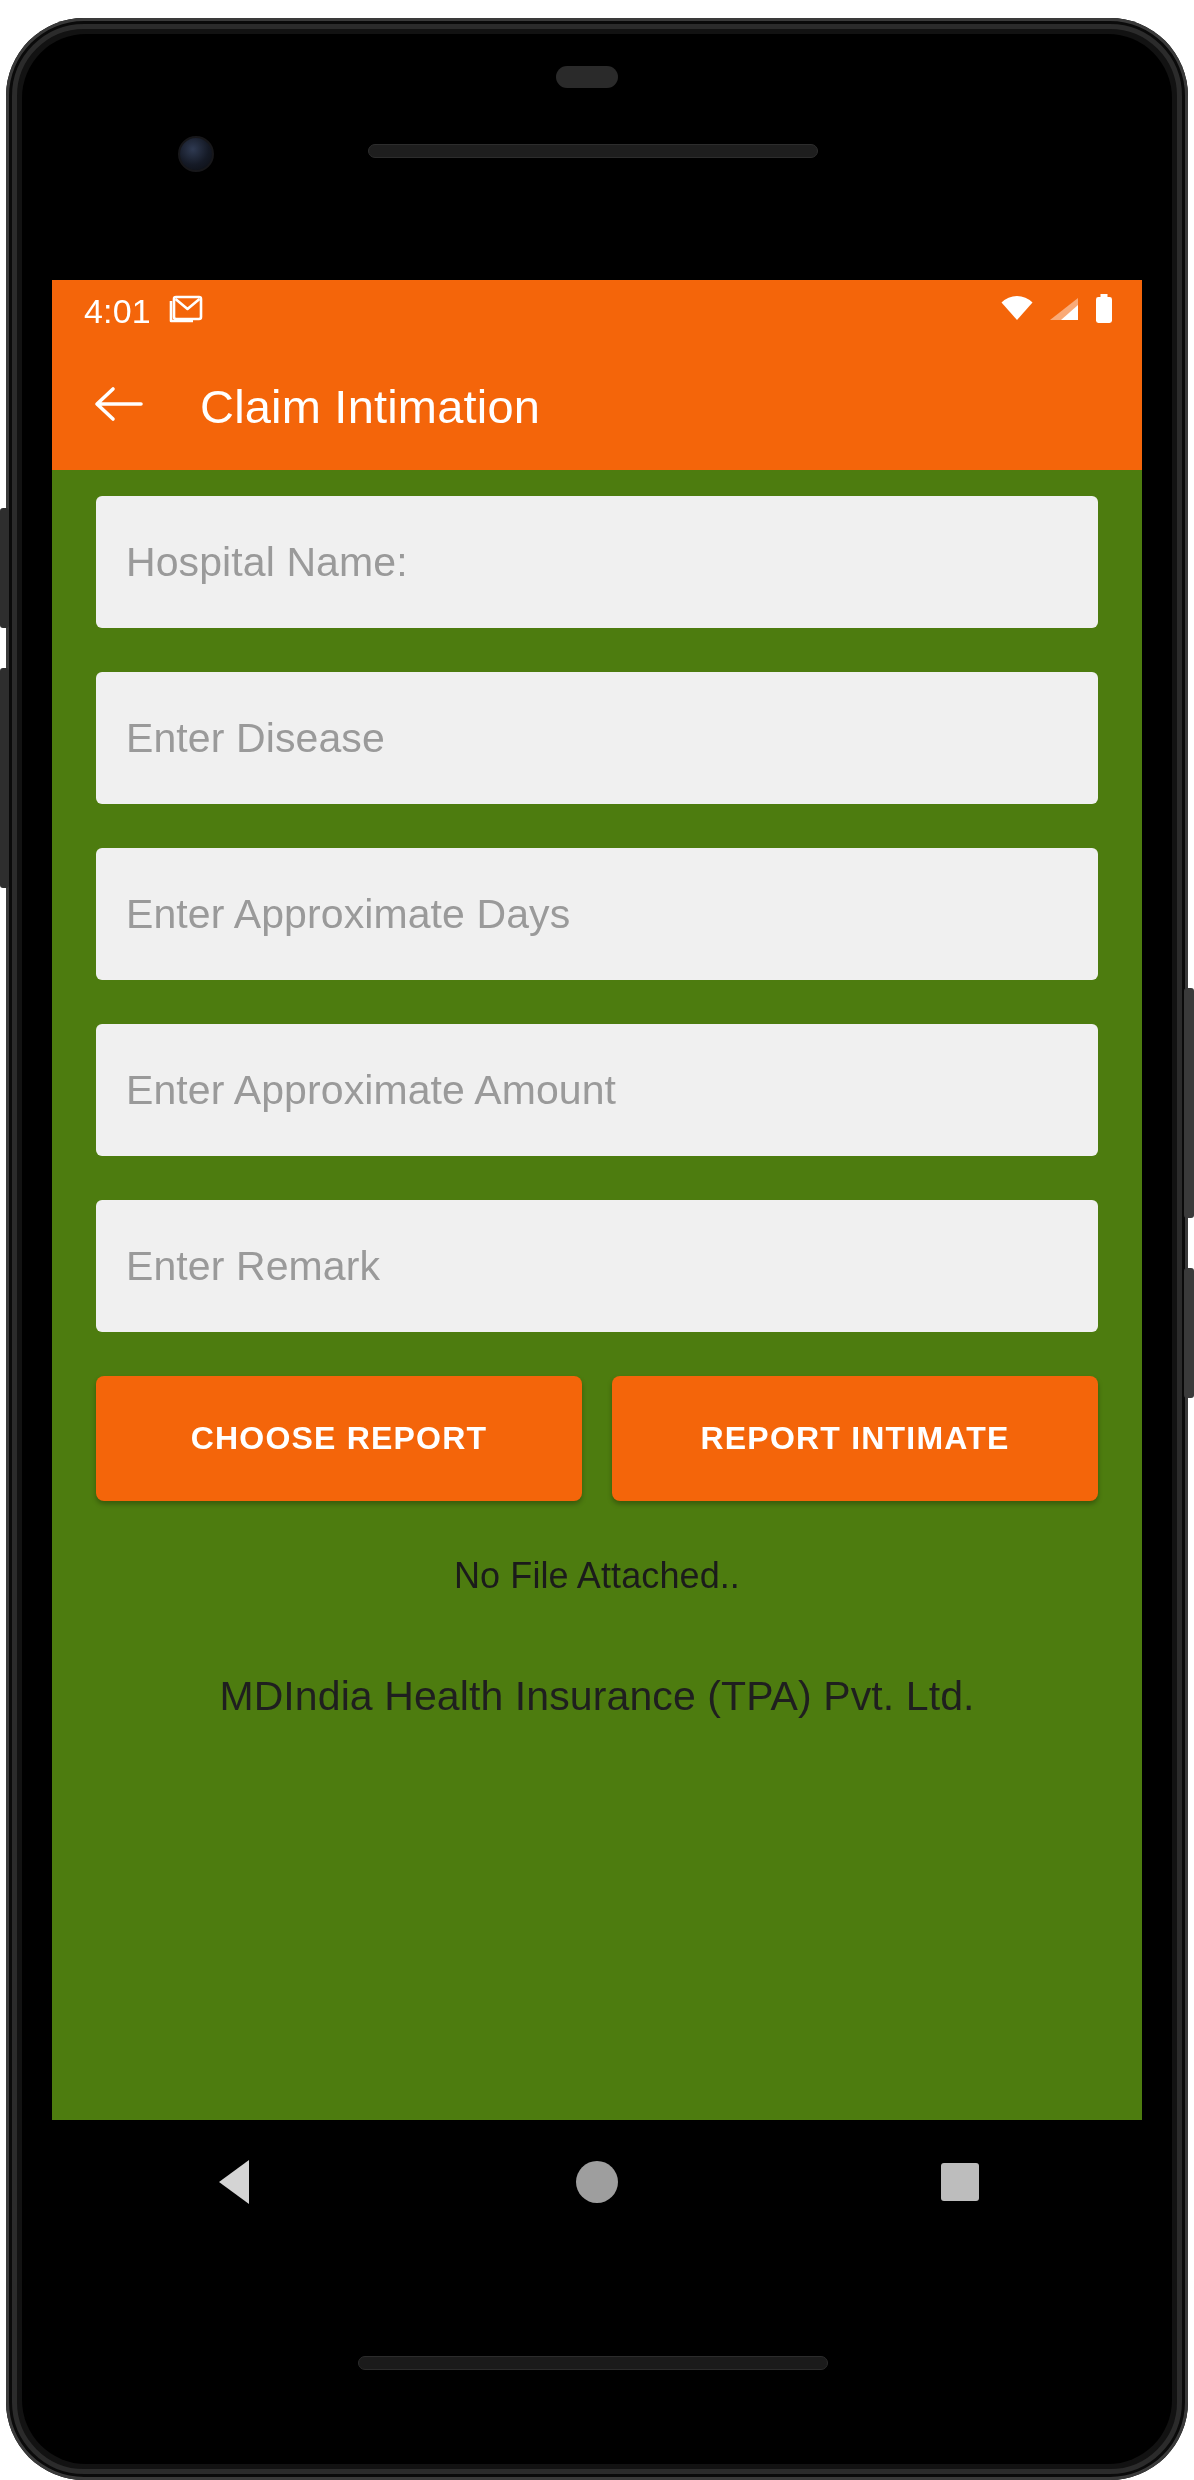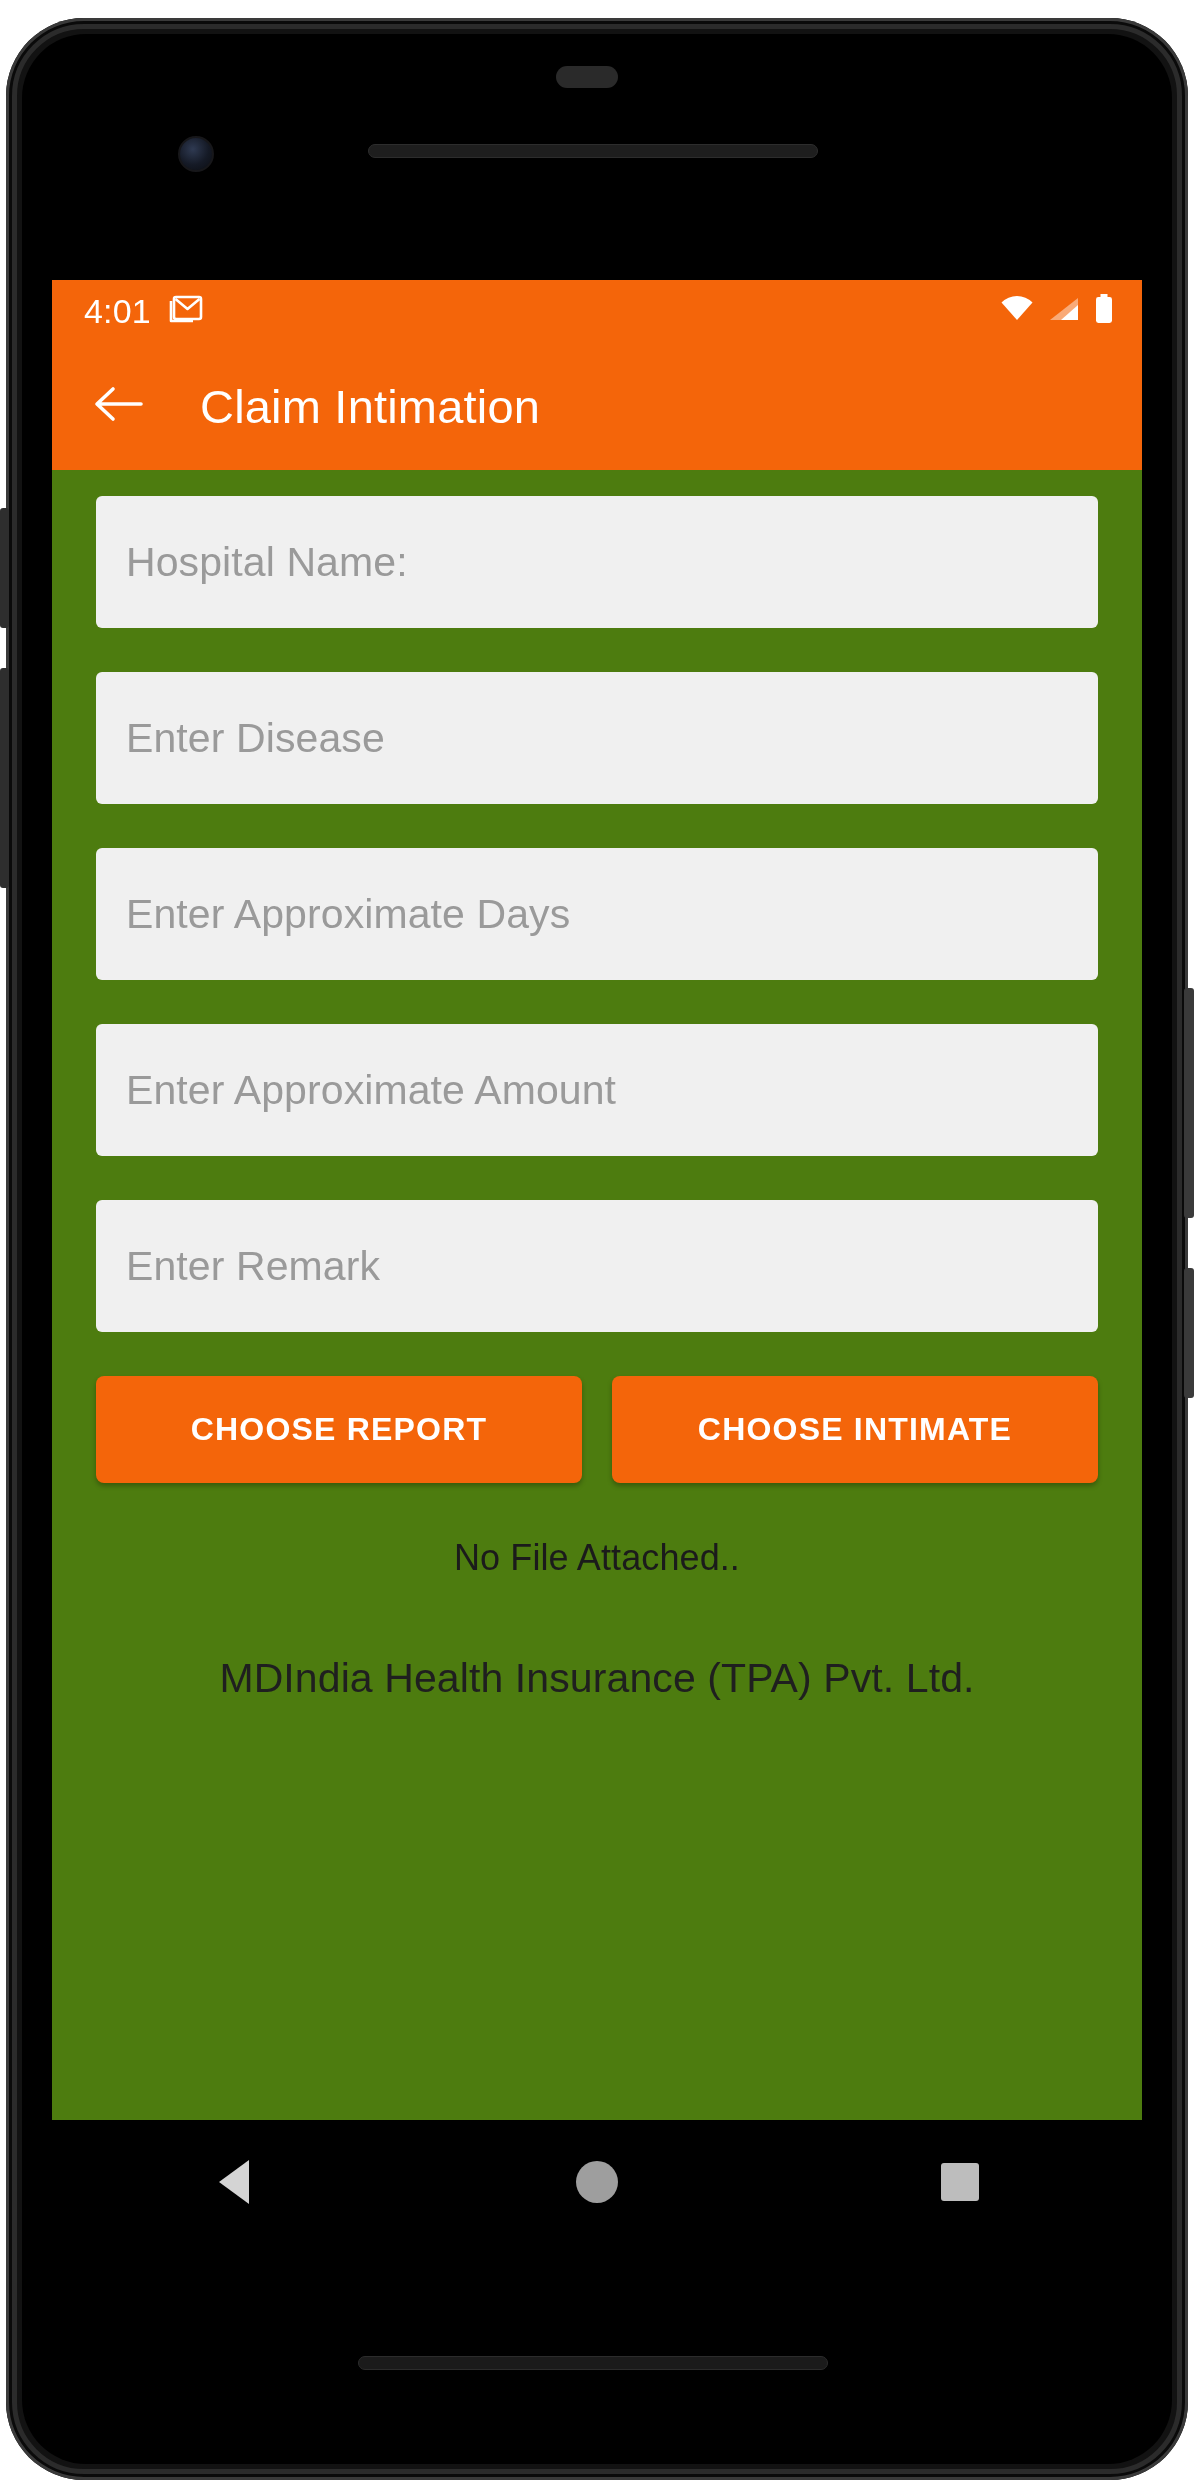--- a/index.html
+++ b/index.html
@@ -200,21 +200,21 @@
     white-space: nowrap;
   }
 
   .button-row {
     display: flex;
     gap: 30px;
     margin-top: 4px;
   }
   .action-button {
     flex: 1;
-    height: 107px;
+    height: 125px;
     background: #F4650A;
     border: none;
     border-radius: 8px;
     color: #ffffff;
     font-family: "Liberation Sans", sans-serif;
     font-size: 32px;
     font-weight: bold;
     letter-spacing: 1.2px;
     cursor: pointer;
     box-shadow: 0 3px 5px rgba(0,0,0,0.28);
@@ -359,21 +359,21 @@
       <div class="field">
         <span class="field-placeholder">Enter Approximate Amount</span>
       </div>
 
       <div class="field">
         <span class="field-placeholder">Enter Remark</span>
       </div>
 
       <div class="button-row">
         <button class="action-button">CHOOSE REPORT</button>
-        <button class="action-button">CHOOSE INTIMATE</button>
+        <button class="action-button">REPORT INTIMATE</button>
       </div>
 
       <div class="attach-status">No File Attached..</div>
 
       <div class="footer-text">MDIndia Health Insurance (TPA) Pvt. Ltd.</div>
 
     </div>
   </div>
 
   <div class="nav-bar">

